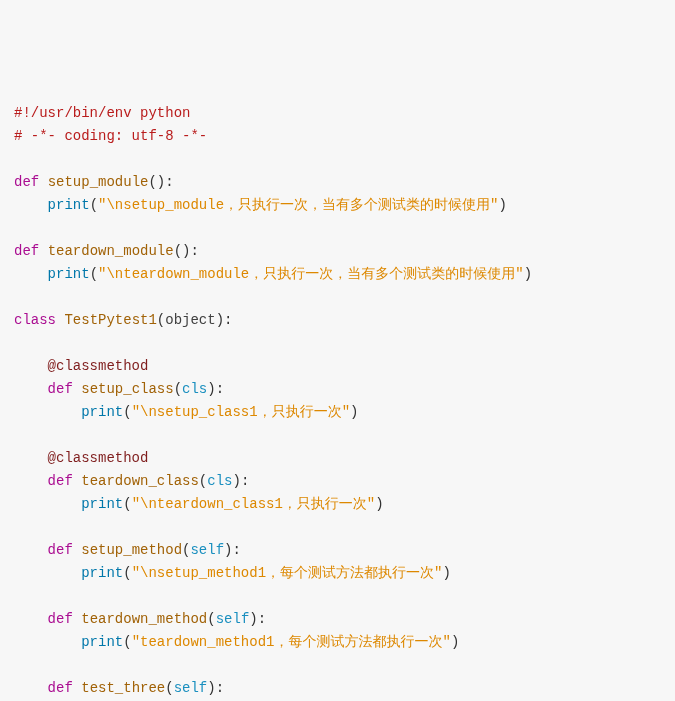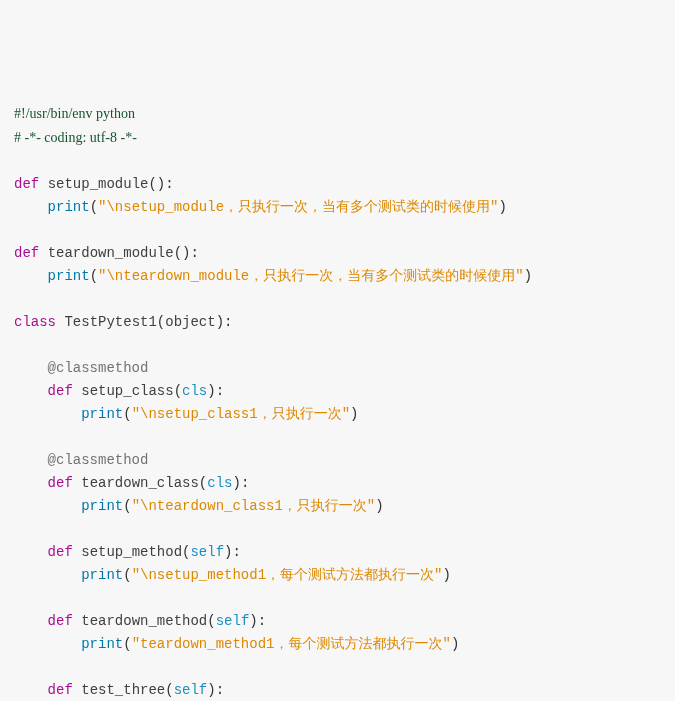--- a/index.html
+++ b/index.html
@@ -7,29 +7,29 @@
     background: #f7f7f7;
     font-family: Consolas, "Courier New", monospace;
     font-size: 14px;
     line-height: 23px;
     padding: 10px 14px;
     color: #333333;
     width: 675px;
     white-space: pre;
   }
   .code-line { display: block; }
-  .c  { color: #14532d; font-family: Liberation Serif, serif; }
+  .c  { color: #b91c1c; }
   .kw { color: #aa0d91; }
-  .fn { color: #404040; }
+  .fn { color: #a16207; }
   .ar { color: #1a8fbf; text-align: center; }
   .pn { color: #333333; }
   .nm { color: #404040; }
   .st { color: #dd8800; }
   .bi { color: #0077aa; }
-  .dc { color: #737373; }
+  .dc { color: #7f1d1d; }
 </style>
 </head>
 <body>
 
 
 
 <div id="code-block"><span class="code-line"><span class="c">#!/usr/bin/env python</span></span><span class="code-line"><span class="c"># -*- coding: utf-8 -*-</span></span><span class="code-line">&nbsp;</span><span class="code-line"><span class="kw">def</span><span class="pn"> </span><span class="fn">setup_module</span><span class="pn">(</span><span class="pn">)</span><span class="pn">:</span></span><span class="code-line"><span class="pn">    </span><span class="bi">print</span><span class="pn">(</span><span class="st">"\nsetup_module，只执行一次，当有多个测试类的时候使用"</span><span class="pn">)</span></span><span class="code-line">&nbsp;</span><span class="code-line"><span class="kw">def</span><span class="pn"> </span><span class="fn">teardown_module</span><span class="pn">(</span><span class="pn">)</span><span class="pn">:</span></span><span class="code-line"><span class="pn">    </span><span class="bi">print</span><span class="pn">(</span><span class="st">"\nteardown_module，只执行一次，当有多个测试类的时候使用"</span><span class="pn">)</span></span><span class="code-line">&nbsp;</span><span class="code-line"><span class="kw">class</span><span class="pn"> </span><span class="fn">TestPytest1</span><span class="pn">(</span><span class="nm">object</span><span class="pn">)</span><span class="pn">:</span></span><span class="code-line">&nbsp;</span><span class="code-line"><span class="pn">    </span><span class="dc">@classmethod</span></span><span class="code-line"><span class="pn">    </span><span class="kw">def</span><span class="pn"> </span><span class="fn">setup_class</span><span class="pn">(</span><span class="ar">cls</span><span class="pn">)</span><span class="pn">:</span></span><span class="code-line"><span class="pn">        </span><span class="bi">print</span><span class="pn">(</span><span class="st">"\nsetup_class1，只执行一次"</span><span class="pn">)</span></span><span class="code-line">&nbsp;</span><span class="code-line"><span class="pn">    </span><span class="dc">@classmethod</span></span><span class="code-line"><span class="pn">    </span><span class="kw">def</span><span class="pn"> </span><span class="fn">teardown_class</span><span class="pn">(</span><span class="ar">cls</span><span class="pn">)</span><span class="pn">:</span></span><span class="code-line"><span class="pn">        </span><span class="bi">print</span><span class="pn">(</span><span class="st">"\nteardown_class1，只执行一次"</span><span class="pn">)</span></span><span class="code-line">&nbsp;</span><span class="code-line"><span class="pn">    </span><span class="kw">def</span><span class="pn"> </span><span class="fn">setup_method</span><span class="pn">(</span><span class="ar">self</span><span class="pn">)</span><span class="pn">:</span></span><span class="code-line"><span class="pn">        </span><span class="bi">print</span><span class="pn">(</span><span class="st">"\nsetup_method1，每个测试方法都执行一次"</span><span class="pn">)</span></span><span class="code-line">&nbsp;</span><span class="code-line"><span class="pn">    </span><span class="kw">def</span><span class="pn"> </span><span class="fn">teardown_method</span><span class="pn">(</span><span class="ar">self</span><span class="pn">)</span><span class="pn">:</span></span><span class="code-line"><span class="pn">        </span><span class="bi">print</span><span class="pn">(</span><span class="st">"teardown_method1，每个测试方法都执行一次"</span><span class="pn">)</span></span><span class="code-line">&nbsp;</span><span class="code-line"><span class="pn">    </span><span class="kw">def</span><span class="pn"> </span><span class="fn">test_three</span><span class="pn">(</span><span class="ar">self</span><span class="pn">)</span><span class="pn">:</span></span><span class="code-line"></span></div>
 
 
 

